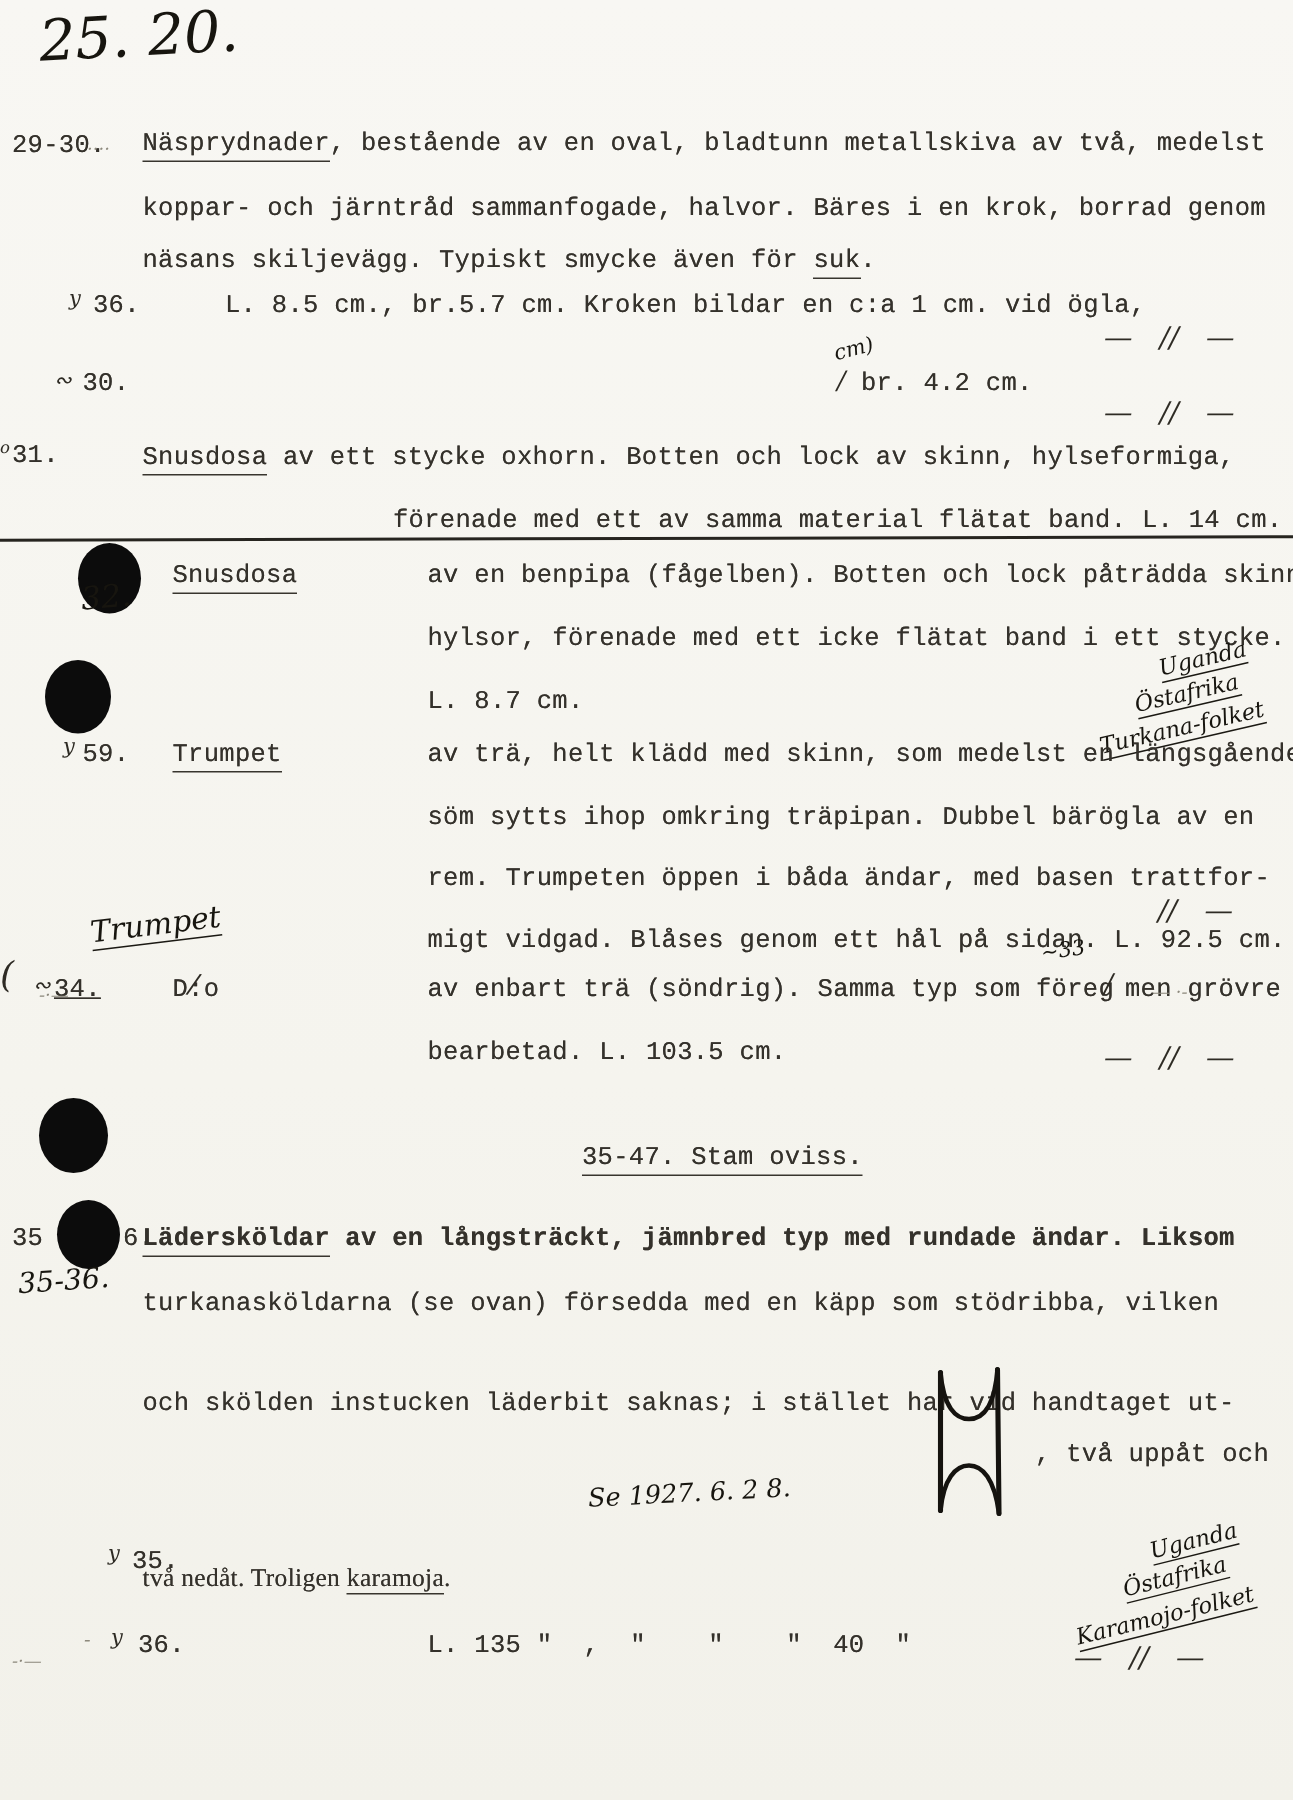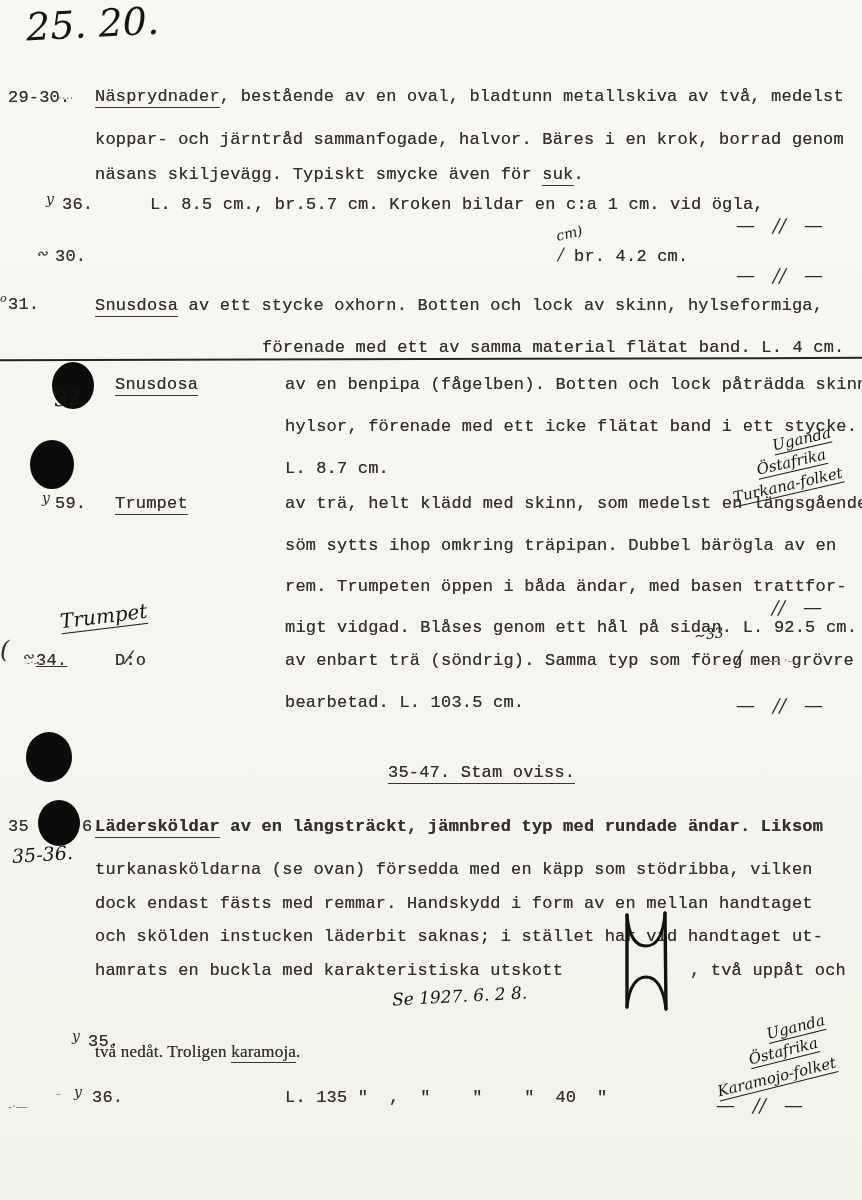--- a/index.html
+++ b/index.html
@@ -37,21 +37,21 @@
   <div class="mark" style="left:36px;top:245px;font-size:14px;">∾</div>
   <div class="t" style="left:55px;top:247px;">30.</div>
   <div class="hand" style="left:556px;top:225px;font-size:14px;transform:rotate(-14deg);">cm)</div>
   <div class="mark" style="left:558px;top:244px;font-size:17px;">∕</div>
   <div class="t" style="left:574px;top:247px;">br. 4.2 cm.</div>
   <div class="mark" style="left:736px;top:264px;font-size:19px;">—   ∕∕   —</div>
 
   <div class="mark" style="left:0px;top:292px;font-size:11px;">o</div>
   <div class="t" style="left:8px;top:295px;">31.</div>
   <div class="t" style="left:95px;top:296px;"><span class="u">Snusdosa</span><span> av ett stycke oxhorn. Botten och lock av skinn, hylseformiga,</span></div>
-  <div class="t" style="left:262px;top:338px;">förenade med ett av samma material flätat band. L. 4 cm.</div>
+  <div class="t" style="left:262px;top:338px;">förenade med ett av samma material flätat band. L. 14 cm.</div>
 
   <div class="rule" style="top:358px;transform:rotate(-0.15deg);"></div>
 
   <div class="hole" style="left:52px;top:362px;width:42px;height:47px;"></div>
   <div class="hand" style="left:54px;top:386px;font-size:21px;transform:rotate(-5deg);">32.</div>
   <div class="t" style="left:115px;top:375px;"><span class="u">Snusdosa</span></div>
   <div class="t" style="left:285px;top:375px;">av en benpipa (fågelben). Botten och lock påträdda skinn</div>
   <div class="t" style="left:285px;top:417px;">hylsor, förenade med ett icke flätat band i ett stycke.</div>
   <div class="t" style="left:285px;top:459px;">L. 8.7 cm.</div>
 
@@ -88,23 +88,21 @@
   <div class="hole" style="left:26px;top:732px;width:46px;height:50px;"></div>
 
   <div class="t" style="left:388px;top:763px;text-align:right;"><span class="u">35-47. Stam oviss.</span></div>
 
   <div class="t" style="left:8px;top:817px;">35</div>
   <div class="hole" style="left:38px;top:800px;width:42px;height:46px;"></div>
   <div class="t" style="left:82px;top:817px;">6.</div>
   <div class="hand" style="left:12px;top:843px;font-size:19px;transform:rotate(-4deg);">35-36.</div>
   <div class="t" style="left:95px;top:817px;font-weight:bold;"><span class="u">Lädersköldar</span><span> av en långsträckt, jämnbred typ med rundade ändar. Liksom</span></div>
   <div class="t" style="left:95px;top:860px;">turkanasköldarna (se ovan) försedda med en käpp som stödribba, vilken</div>
-  <div class="t" style="left:95px;top:894px;">dock endast fästs med remmar. Handskydd i form av en mellan handtaget</div>
   <div class="t" style="left:95px;top:927px;">och skölden instucken läderbit saknas; i stället har vid handtaget ut-</div>
-  <div class="t" style="left:95px;top:961px;">hamrats en buckla med karakteristiska utskott</div>
 
   <svg class="sketch" style="left:620px;top:910px;" width="52" height="102" viewBox="0 0 52 102">
     <path d="M7,5 C9,28 17,36 26,36 C35,36 43,28 45,3" fill="none" stroke="#15130f" stroke-width="3" stroke-linecap="round"></path>
     <path d="M7,5 L7,97" fill="none" stroke="#15130f" stroke-width="3.4" stroke-linecap="round"></path>
     <path d="M45,3 L46,99" fill="none" stroke="#15130f" stroke-width="3.4" stroke-linecap="round"></path>
     <path d="M7,97 C9,76 17,67 26,67 C35,67 43,76 46,99" fill="none" stroke="#15130f" stroke-width="3" stroke-linecap="round"></path>
   </svg>
   <div class="t" style="left:690px;top:961px;">, två uppåt och</div>
 
   <div class="t" style="left:95px;top:1042px;font-family:Liberation Serif, serif;"><span>två nedåt. Troligen </span><span class="u">karamoja</span><span>.</span></div>

